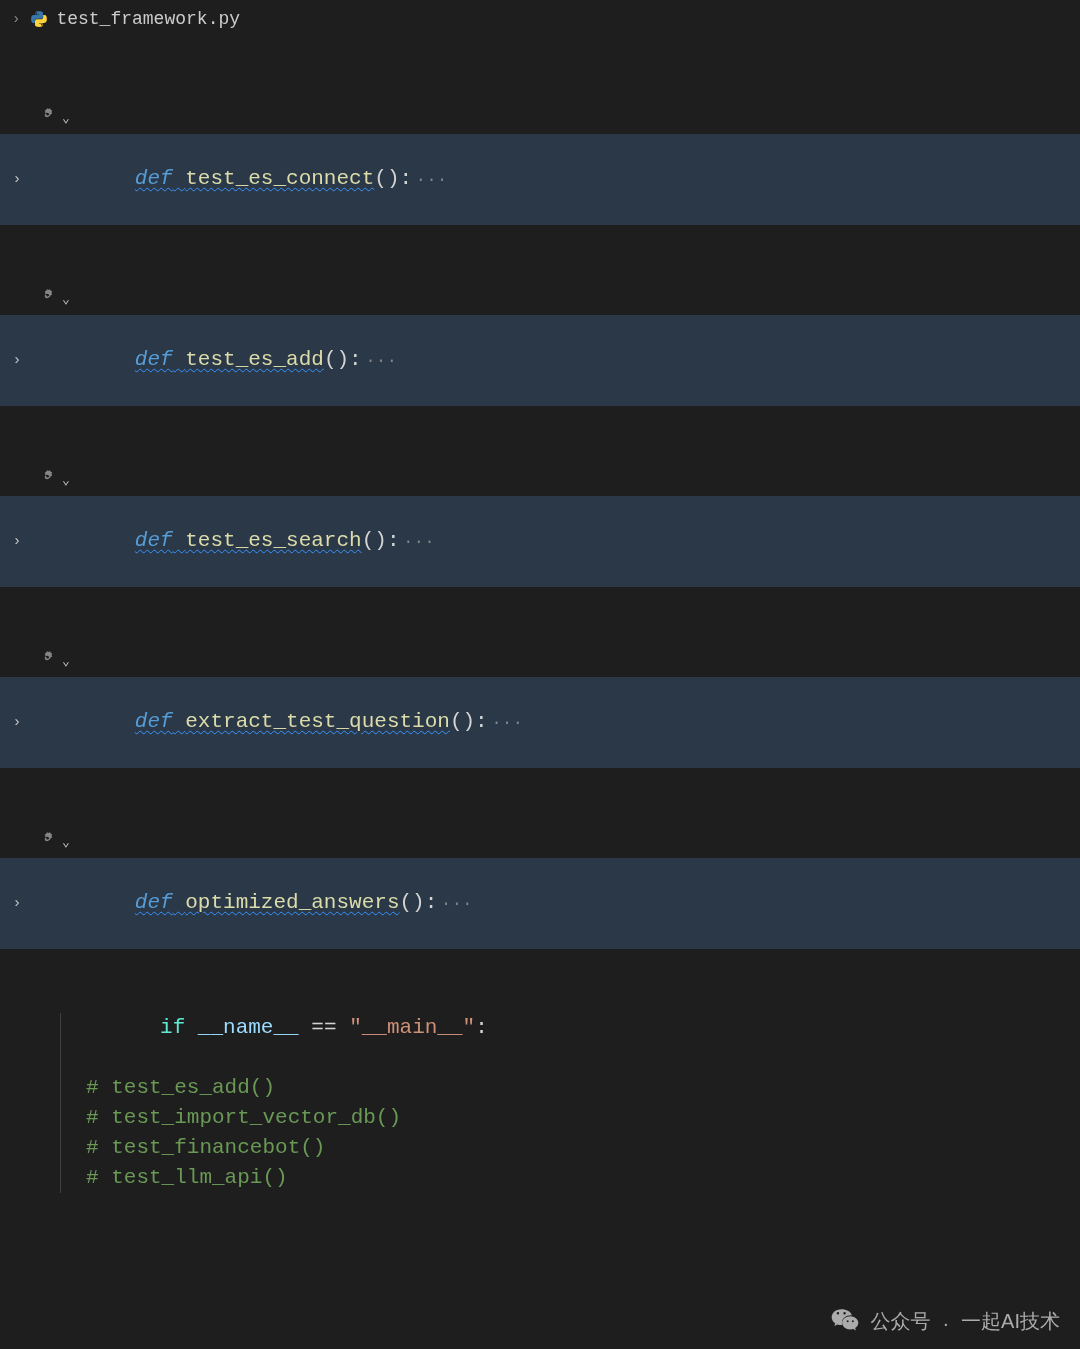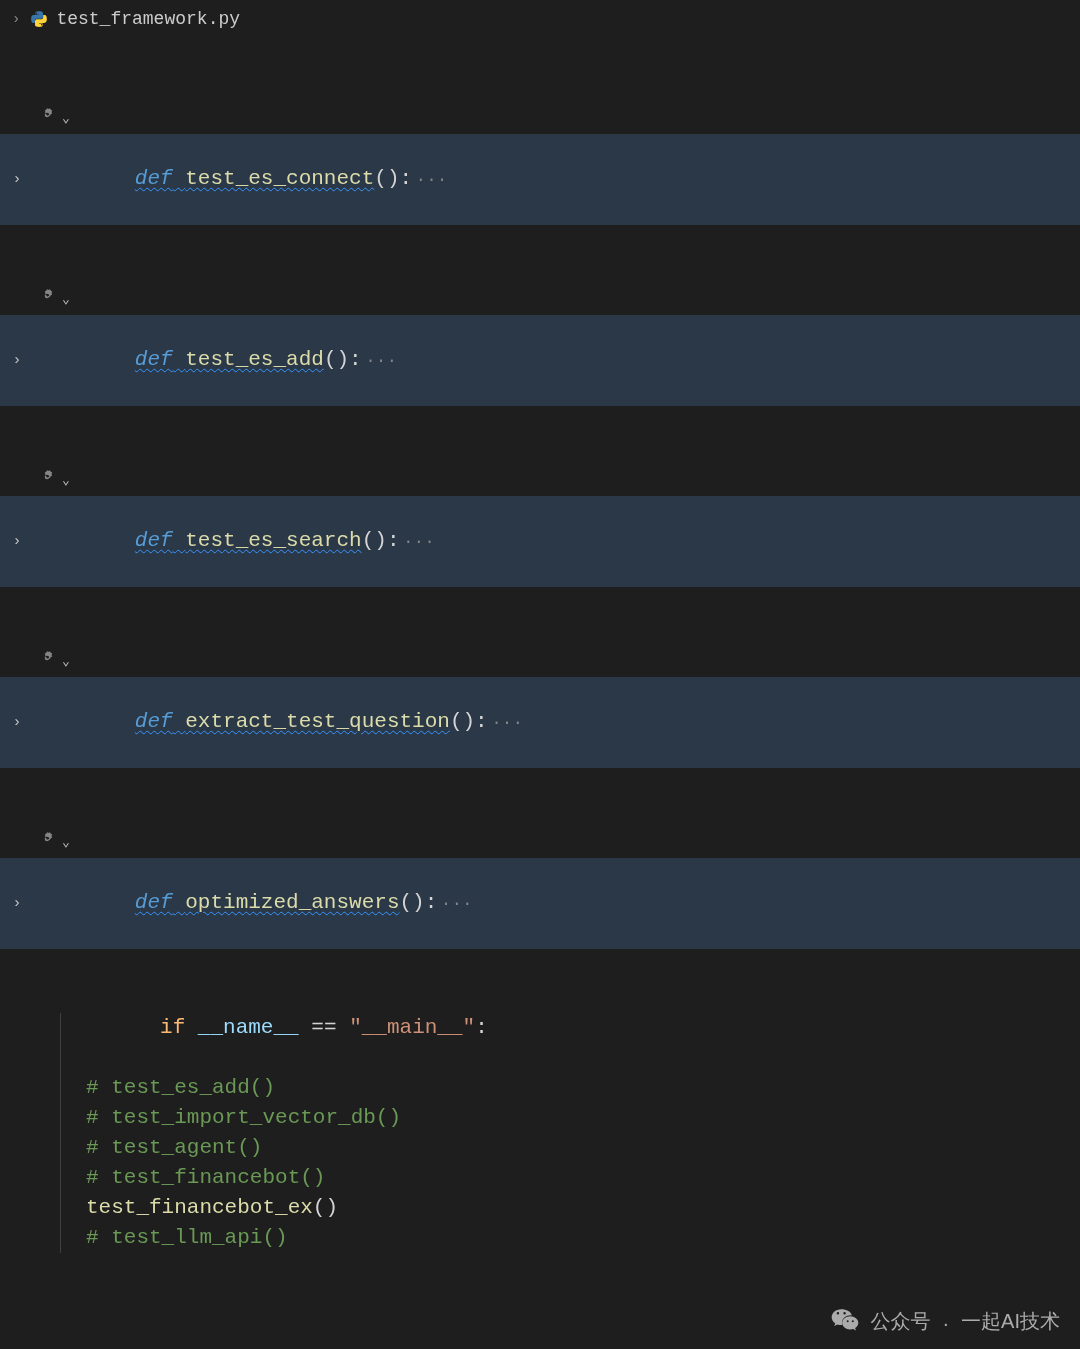--- a/index.html
+++ b/index.html
@@ -13,21 +13,21 @@
   .code-area { padding-top:6px; }
   .line { display:flex; align-items:center; min-height:30px; line-height:30px; white-space:pre; }
   .gutter { width:34px; flex:0 0 34px; display:flex; align-items:center; justify-content:center; color:#8e8e8e; user-select:none; }
   .gutter.fold { cursor:pointer; }
   .chevron { font-size:15px; color:#c5c5c5; }
   .content { flex:1; padding-left:2px; }
   .indent0 { padding-left:0; }
   
   .kw   { color:#569cd6; } 
   .kw-i { color:#569cd6; font-style:italic; }
-  .kw-pink { color:#fdba74; }
+  .kw-pink { color:#5eead4; }
   .fn   { color:#dcdcaa; }
   .op   { color:#d4d4d4; }
   .str  { color:#ce9178; }
   .var-d{ color:#9cdcfe; }
   .cmt  { color:#6a9955; }
   .ellip { color:#888; font-size:16px; letter-spacing:1px; padding-left:4px; }
   .hl { background:#2a3848; } 
   .wavy { text-decoration-line:underline; text-decoration-style:wavy; text-decoration-color:#3794ff; text-decoration-thickness:1px; text-underline-offset:3px; }
   
   .deco-row { display:flex; align-items:center; min-height:30px; line-height:30px; }
@@ -159,23 +159,21 @@
     <div class="mainblock">
       <div class="line">
         <div class="gutter"></div>
         <div class="content indent0">
           <span class="kw-pink">if</span><span> </span><span class="var-d">__name__</span><span> </span><span class="op">==</span><span> </span><span class="str">"__main__"</span><span class="op">:</span>
         </div>
       </div>
       <div id="main-lines">
           <div class="line"><div class="gutter"></div><div class="content" style="padding-left:52px"><span class="cmt"># test_es_add()</span></div></div>
           <div class="line"><div class="gutter"></div><div class="content" style="padding-left:52px"><span class="cmt"># test_import_vector_db()</span></div></div>
-          <div class="line"><div class="gutter"></div><div class="content" style="padding-left:52px"><span class="cmt"># test_agent()</span></div></div>
           <div class="line"><div class="gutter"></div><div class="content" style="padding-left:52px"><span class="cmt"># test_financebot()</span></div></div>
-          <div class="line"><div class="gutter"></div><div class="content" style="padding-left:52px"><span class="fn">test_financebot_ex</span><span class="op">(</span><span class="op">)</span></div></div>
           <div class="line"><div class="gutter"></div><div class="content" style="padding-left:52px"><span class="cmt"># test_llm_api()</span></div></div>
         </div>
     </div>
 
   </div>
 
   <div class="watermark">
     <svg class="wechat-icon" viewBox="0 0 36 36">
       <path fill="#b8b8b8" d="M13.5 5C7.1 5 2 9.3 2 14.6c0 3 1.7 5.6 4.3 7.4l-1.1 3.3 3.8-1.9c1.4.4 2.9.7 4.5.7.4 0 .8 0 1.2-.1-.3-.8-.4-1.7-.4-2.6 0-5 4.8-9 10.7-9 .5 0 1 0 1.4.1C25.3 8 20 5 13.5 5zm-4 6.3a1.5 1.5 0 1 1 0-3 1.5 1.5 0 0 1 0 3zm8 0a1.5 1.5 0 1 1 0-3 1.5 1.5 0 0 1 0 3z"></path>
       <path fill="#b8b8b8" d="M34 21.4c0-4.4-4.3-8-9.7-8s-9.7 3.6-9.7 8 4.3 8 9.7 8c1.3 0 2.5-.2 3.6-.5l3.2 1.6-.9-2.8c2.3-1.5 3.8-3.8 3.8-6.3zm-12.8-.8a1.2 1.2 0 1 1 0-2.4 1.2 1.2 0 0 1 0 2.4zm6.2 0a1.2 1.2 0 1 1 0-2.4 1.2 1.2 0 0 1 0 2.4z"></path>

